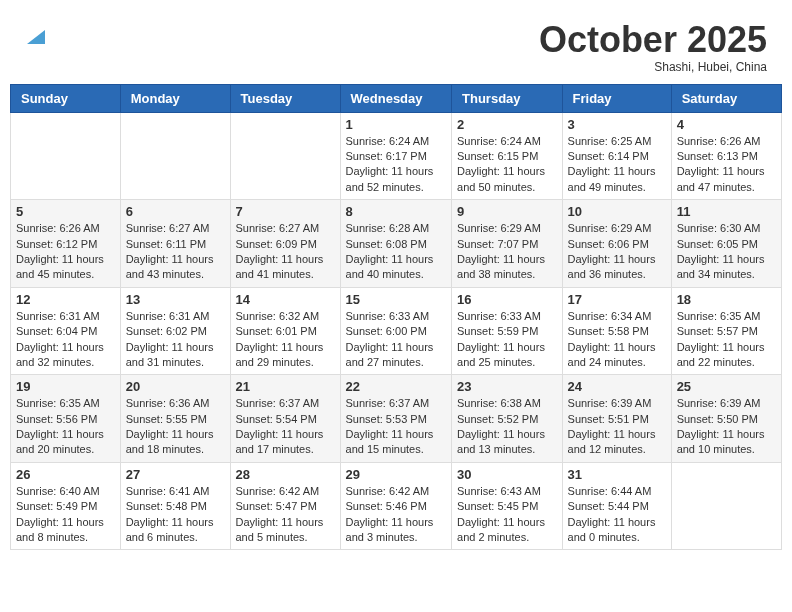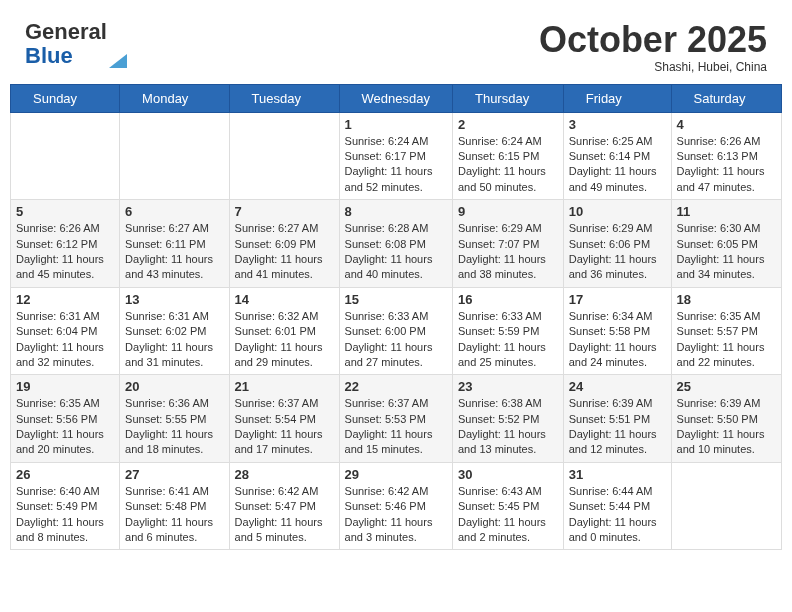--- a/index.html
+++ b/index.html
@@ -47,22 +47,22 @@
     }
     .calendar {
       width: 100%;
       border-collapse: collapse;
       border: 1px solid #ccc;
     }
     .calendar th {
       background: #2a6ab5;
       color: #fff;
       font-size: 13px;
-      font-weight: normal;
-      padding: 6px 22px;
+      font-weight: bold;
+      padding: 6px 10px;
       text-align: left;
       border: 1px solid #1e549a;
     }
     .calendar td {
       vertical-align: top;
       border: 1px solid #ddd;
       padding: 4px 5px;
       width: 113px;
       min-height: 80px;
       background: #fff;
@@ -84,24 +84,20 @@
     .empty-cell {
       background: #f9f9f9;
     }
   </style>
 </head>
 <body>
 
 <div class="header">
   <div class="logo">
     <div class="logo-row">
-      <span class="logo-text">
-        <span>General</span><br>
-        <span class="blue">Blue</span>
-      </span>
       <div style="display:flex; flex-direction:column; margin-left:2px; margin-top:2px;">
         <svg width="18" height="22" viewBox="0 0 18 22">
           <polygon points="0,22 18,22 18,8" fill="#4a9fd4"></polygon>
         </svg>
       </div>
     </div>
   </div>
   <div class="title-block">
     <div class="month-title">October 2025</div>
     <div class="location-title">Shashi, Hubei, China</div>

